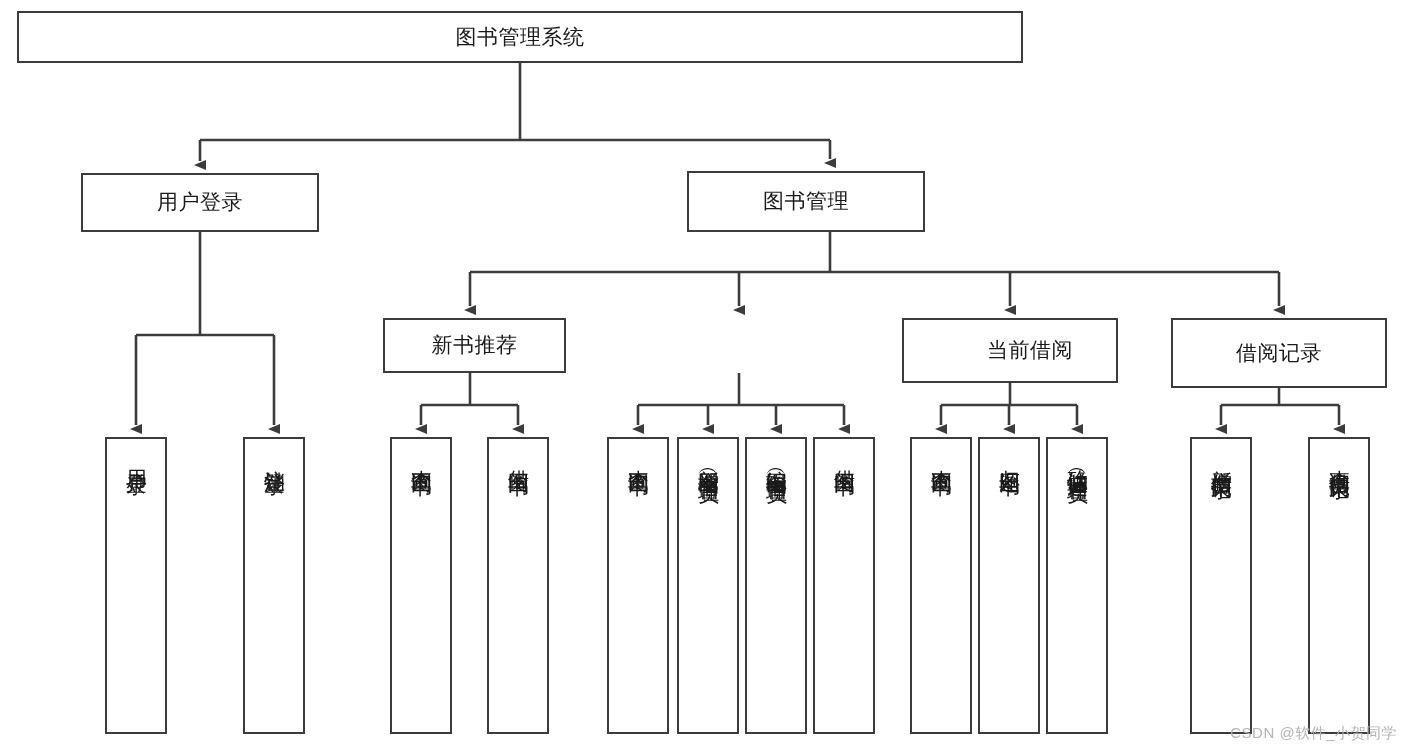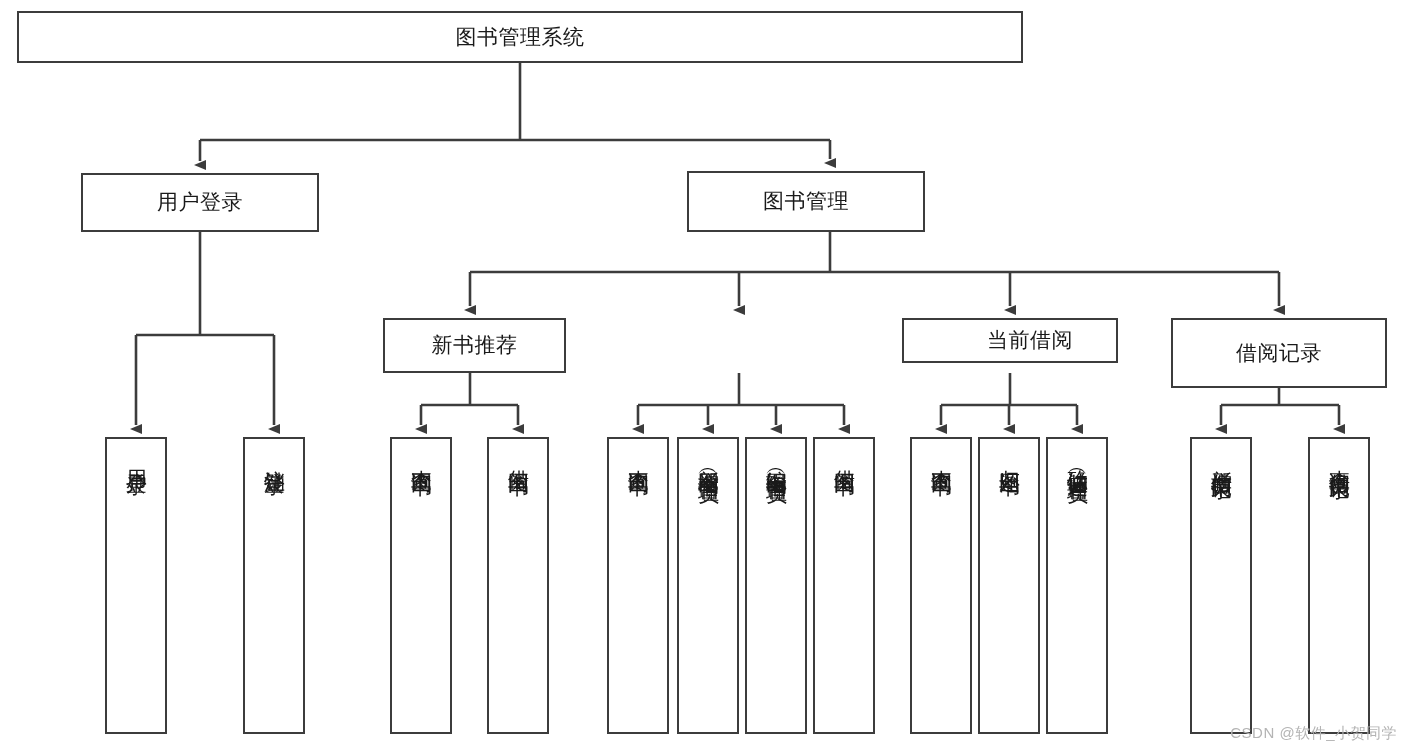--- a/index.html
+++ b/index.html
@@ -128,21 +128,21 @@
   <div class="node" style="left:81px; top:173px; width:238px; height:59px;">
     <span class="label">用户登录</span>
   </div>
   <div class="node" style="left:687px; top:171px; width:238px; height:61px;">
     <span class="label">图书管理</span>
   </div>
 
   <div class="node" style="left:363px; top:318px; width:183px; height:55px;margin-left:20px;">
     <span class="label">新书推荐</span>
   </div>
-  <div class="node" style="left:902px; top:318px; width:216px; height:45px;padding-left:40px;">
+  <div class="node" style="left:902px; top:318px; width:216px; height:65px;padding-left:40px;">
     <span class="label">当前借阅</span>
   </div>
   <div class="node" style="left:1171px; top:318px; width:216px; height:70px;">
     <span class="label">借阅记录</span>
   </div>
 
   <div class="node vertical" style="left:105px; top:437px; width:62px; height:297px;">
     <span class="label">用户登录</span>
   </div>
   <div class="node vertical" style="left:243px; top:437px; width:62px; height:297px;">

